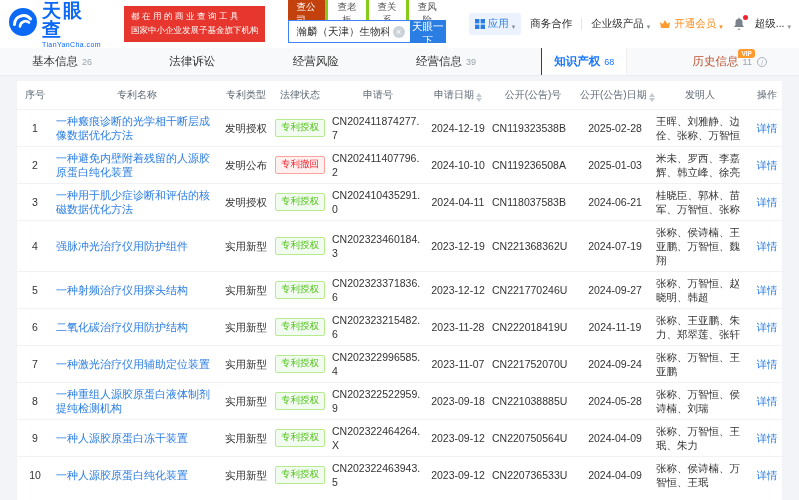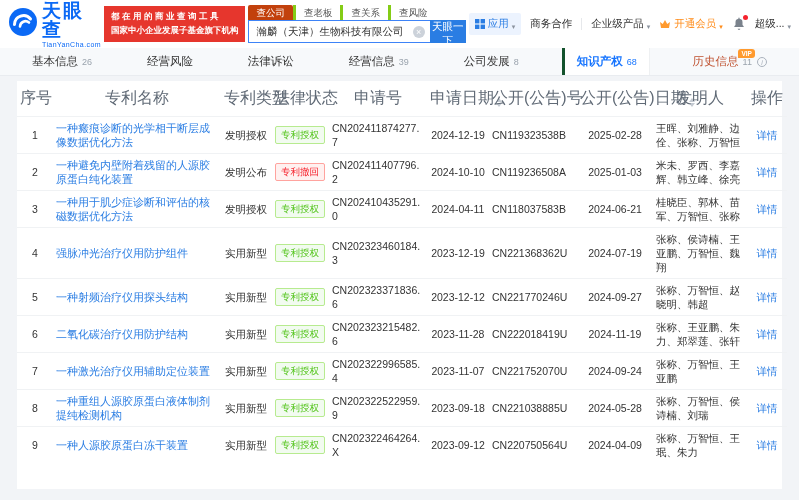--- a/index.html
+++ b/index.html
@@ -1,27 +1,27 @@
 <!DOCTYPE html>
 <html><head>
 <meta charset="utf-8">
 <style>
   * { margin:0; padding:0; box-sizing:border-box; }
   html,body { width:799px; height:500px; overflow:hidden; background:#f2f4f7;
     font-family:"Liberation Sans","DejaVu Sans",sans-serif; }
 
   
   .topbar { height:48px; background:#fff; display:flex; align-items:center;
-    padding:0 8px; gap:3px; }
+    padding:0 8px; gap:23px; }
   .logo { display:flex; align-items:center; gap:4px; cursor:pointer; }
   .logo-text { display:flex; flex-direction:column; line-height:1; }
   .logo-cn { font-size:19px; font-weight:bold; color:#0b69f5; letter-spacing:2px; }
   .logo-en { font-size:7px; color:#0b69f5; margin-top:2px; letter-spacing:.4px; }
   .slogan { background:#e6362d; color:#fff; font-size:8.5px; padding:4px 7px;
-    line-height:1.6; white-space:nowrap;font-weight:bold; }
+    line-height:1.6; white-space:nowrap; }
   .slogan .l1 { letter-spacing:2.5px; }
   .search-block { width:256px; }
   .search-tabs { display:flex; align-items:center; height:15px; font-size:9.5px; }
   .search-tab { padding:1px 8px; color:#555; cursor:pointer; line-height:13px; }
   .search-tab + .search-tab { border-left:3px solid #84cc16;text-align:center; }
   .search-tab.active { background:#c2410c; color:#fff; border-radius:2px 2px 0 0; border-left:none; }
   .search-row { display:flex; height:23px; }
   .search-input-wrap { flex:1; border:1px solid #3d83f7; border-right:none;
     display:flex; align-items:center; background:#fff; padding:0 5px 0 7px; gap:4px; }
   .search-input-wrap input { border:none; outline:none; font-size:10.5px; width:100%;
@@ -42,42 +42,42 @@
   .red-dot { position:absolute; top:-2px; right:-2px; width:5px; height:5px;
     border-radius:50%; background:#f5222d; }
 
   
   .tabbar { height:28px; background:#f7f9fb; border-bottom:1px solid #e9ecf0;
     display:flex; justify-content:space-between; padding:0 20px;gap:13px; }
   .tab { display:flex; align-items:center; gap:2px; font-size:11.5px; color:#333;
     padding:0 12px; cursor:pointer; position:relative; }
   .tab .count { font-size:9px; color:#9aa3ad; margin-left:2px; }
   .tab.active { background:#fff; color:#1775ff; font-weight:bold;
-    border-left:3px solid #14532d; border-right:1px solid #eef0f2; }
+    border-left:1px solid #14532d; border-right:1px solid #eef0f2; }
   .tab.active .count { color:#1775ff; font-weight:normal; }
   .tab.history { color:#bf512f; }
   .vip-tag { position:absolute; top:1px; right:24px; background:#ff9a2e; color:#fff;
     font-size:6.5px; font-weight:bold; padding:0 3px; line-height:9px;
     border-radius:3px 3px 3px 0; }
   .info-ic { display:inline-block; width:10px; height:10px; border:1px solid #aab2bd;
     border-radius:50%; color:#aab2bd; font-size:7px; line-height:9px; text-align:center;
     margin-left:3px; font-style:italic; }
 
   
   .card { margin:5px 17px 0; background:#fff; }
   table { width:100%; border-collapse:collapse; table-layout:fixed; }
-  thead th { font-size:16px; color:#606a76; font-weight:normal; padding:7px 3px;
+  thead th { font-size:10px; color:#606a76; font-weight:normal; padding:7px 3px;
     text-align:center; white-space:nowrap; }
   tbody td { border-top:1px solid #f0f2f4; font-size:10.5px; color:#333;
     padding:4px 3px; line-height:14px; vertical-align:middle; word-break:break-all; }
   td.c { text-align:center; }
   a.plink { color:#2a7de3; text-decoration:none; font-size:11px; cursor:pointer; }
   a.dlink { color:#2a7de3; text-decoration:none; cursor:pointer;margin-top:40px; }
   .badge { display:inline-block; font-size:9.5px; padding:1px 5px; border-radius:2px;
-    white-space:nowrap; }
+    white-space:nowrap;font-family:Liberation Mono, monospace; }
   .badge.green { color:#52c41a; background:#f2fbf0; border:1px solid #b7eb8f; }
   .badge.red { color:#f5222d; background:#fff1f0; border:1px solid #ffa39e; }
   .sort { display:inline-flex; flex-direction:column; gap:1px; margin-left:2px;
     vertical-align:1px; cursor:pointer; }
   .sort i { width:0; height:0; border-left:3px solid transparent; border-right:3px solid transparent; }
   .sort .up { border-bottom:4px solid #c3c9d1; }
   .sort .down { border-top:4px solid #c3c9d1; }
 
   
   .pagination { display:flex; justify-content:flex-end; gap:6px; padding:12px 8px 14px; }
@@ -158,32 +158,28 @@
     </span>
   </nav>
 </header>
 
 <nav class="tabbar" id="tabbar">
     <div class="tab">
       <span class="lbl">基本信息</span>
       <span class="count">26</span>
     </div>
     <div class="tab">
+      <span class="lbl">法律诉讼</span>
+    </div>
+    <div class="tab">
       <span class="lbl">经营风险</span>
-    </div>
-    <div class="tab">
-      <span class="lbl">法律诉讼</span>
     </div>
     <div class="tab">
       <span class="lbl">经营信息</span>
       <span class="count">39</span>
-    </div>
-    <div class="tab">
-      <span class="lbl">公司发展</span>
-      <span class="count">8</span>
     </div>
     <div class="tab active">
       <span class="lbl">知识产权</span>
       <span class="count">68</span>
     </div>
     <div class="tab history">
       <span class="vip-tag">VIP</span>
       <span class="lbl">历史信息</span>
       <span class="count">11</span>
       <span class="info-ic">i</span>
@@ -326,16 +322,28 @@
           <td><a class="plink">一种人源胶原蛋白冻干装置</a></td>
           <td class="c">实用新型</td>
           <td class="c"><span class="badge green">专利授权</span></td>
           <td>CN202322464264.X</td>
           <td class="c">2023-09-12</td>
           <td>CN220750564U</td>
           <td class="c">2024-04-09</td>
           <td>张称、万智恒、王珉、朱力</td>
           <td class="c"><a class="dlink">详情</a></td>
         </tr>
+        <tr>
+          <td class="c">10</td>
+          <td><a class="plink">一种人源胶原蛋白纯化装置</a></td>
+          <td class="c">实用新型</td>
+          <td class="c"><span class="badge green">专利授权</span></td>
+          <td>CN202322463943.5</td>
+          <td class="c">2023-09-12</td>
+          <td>CN220736533U</td>
+          <td class="c">2024-04-09</td>
+          <td>张称、侯诗楠、万智恒、王珉</td>
+          <td class="c"><a class="dlink">详情</a></td>
+        </tr>
       </tbody>
   </table>
   <div class="pagination" id="pagination"></div>
 </main>
 
 </body></html>

